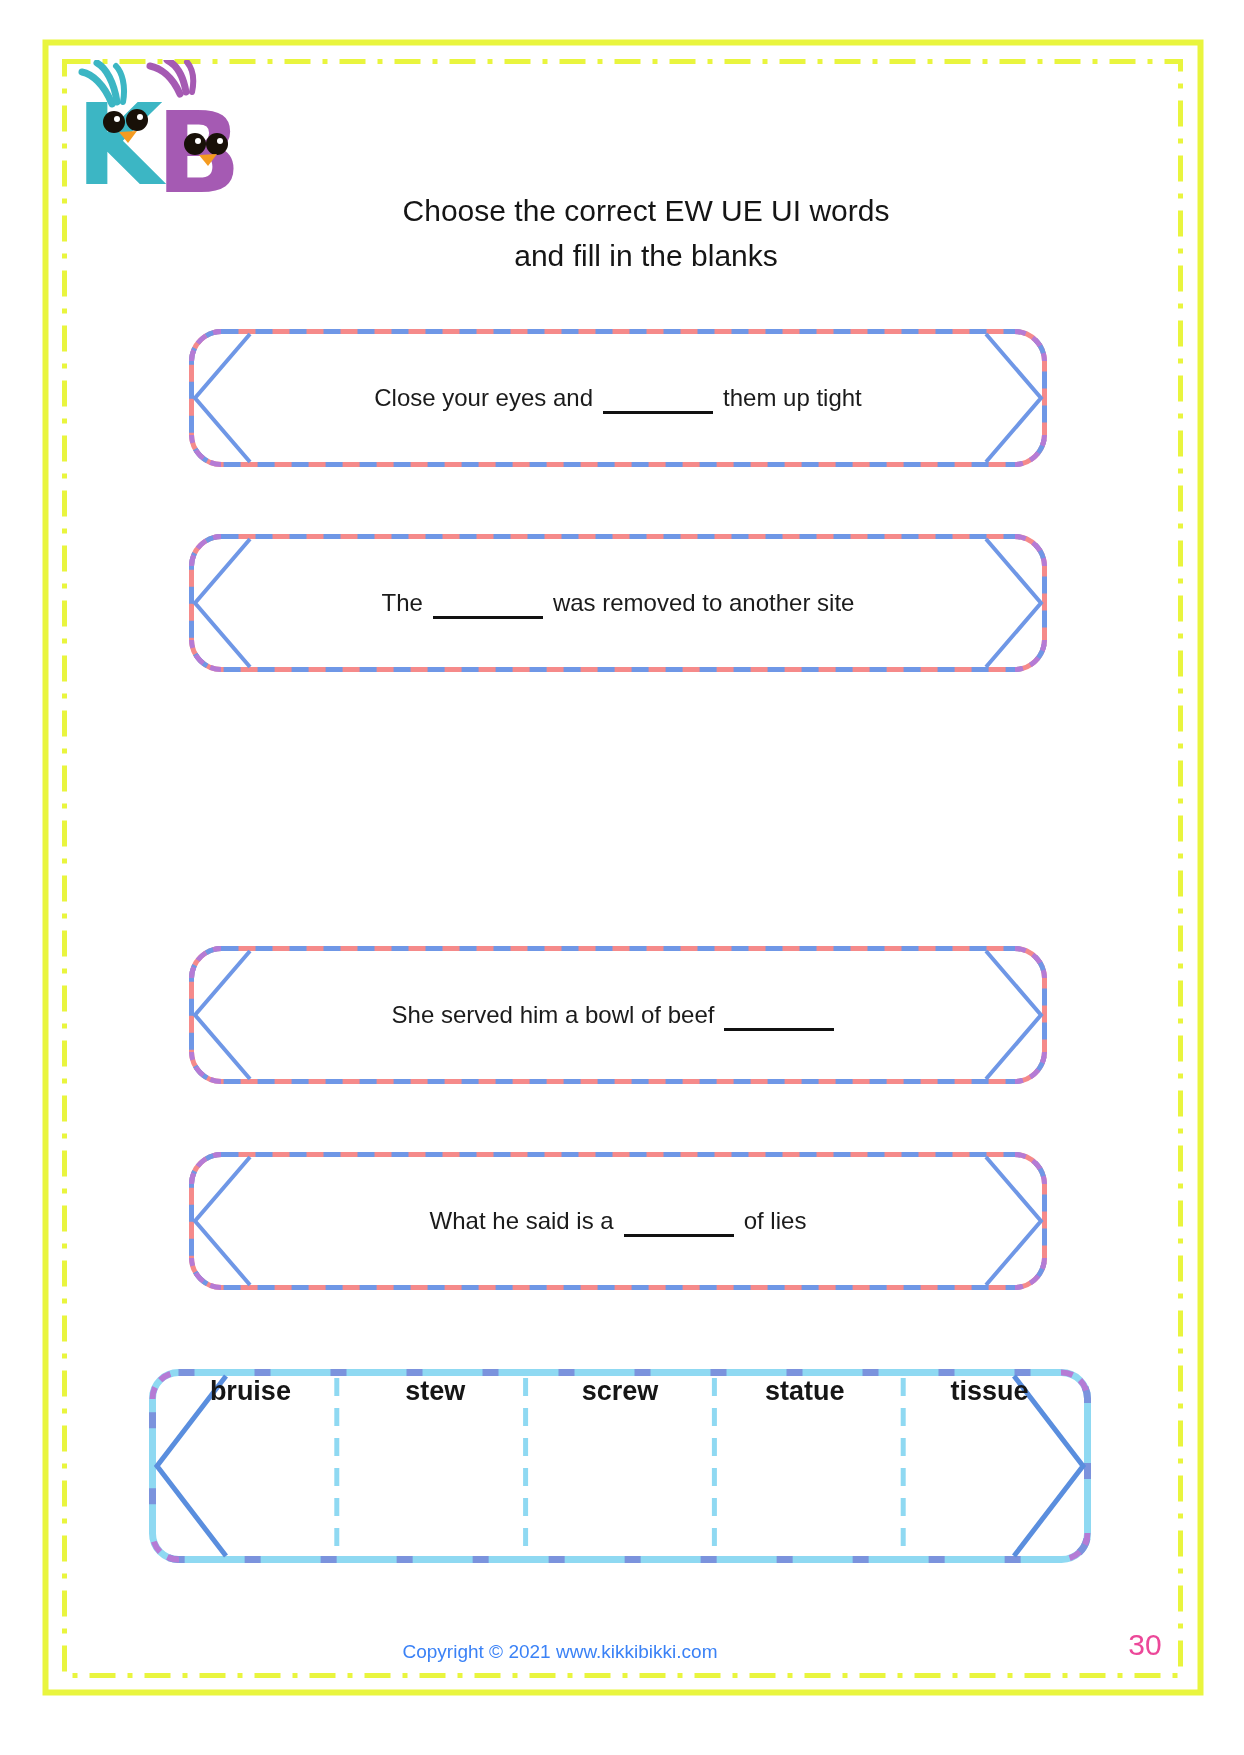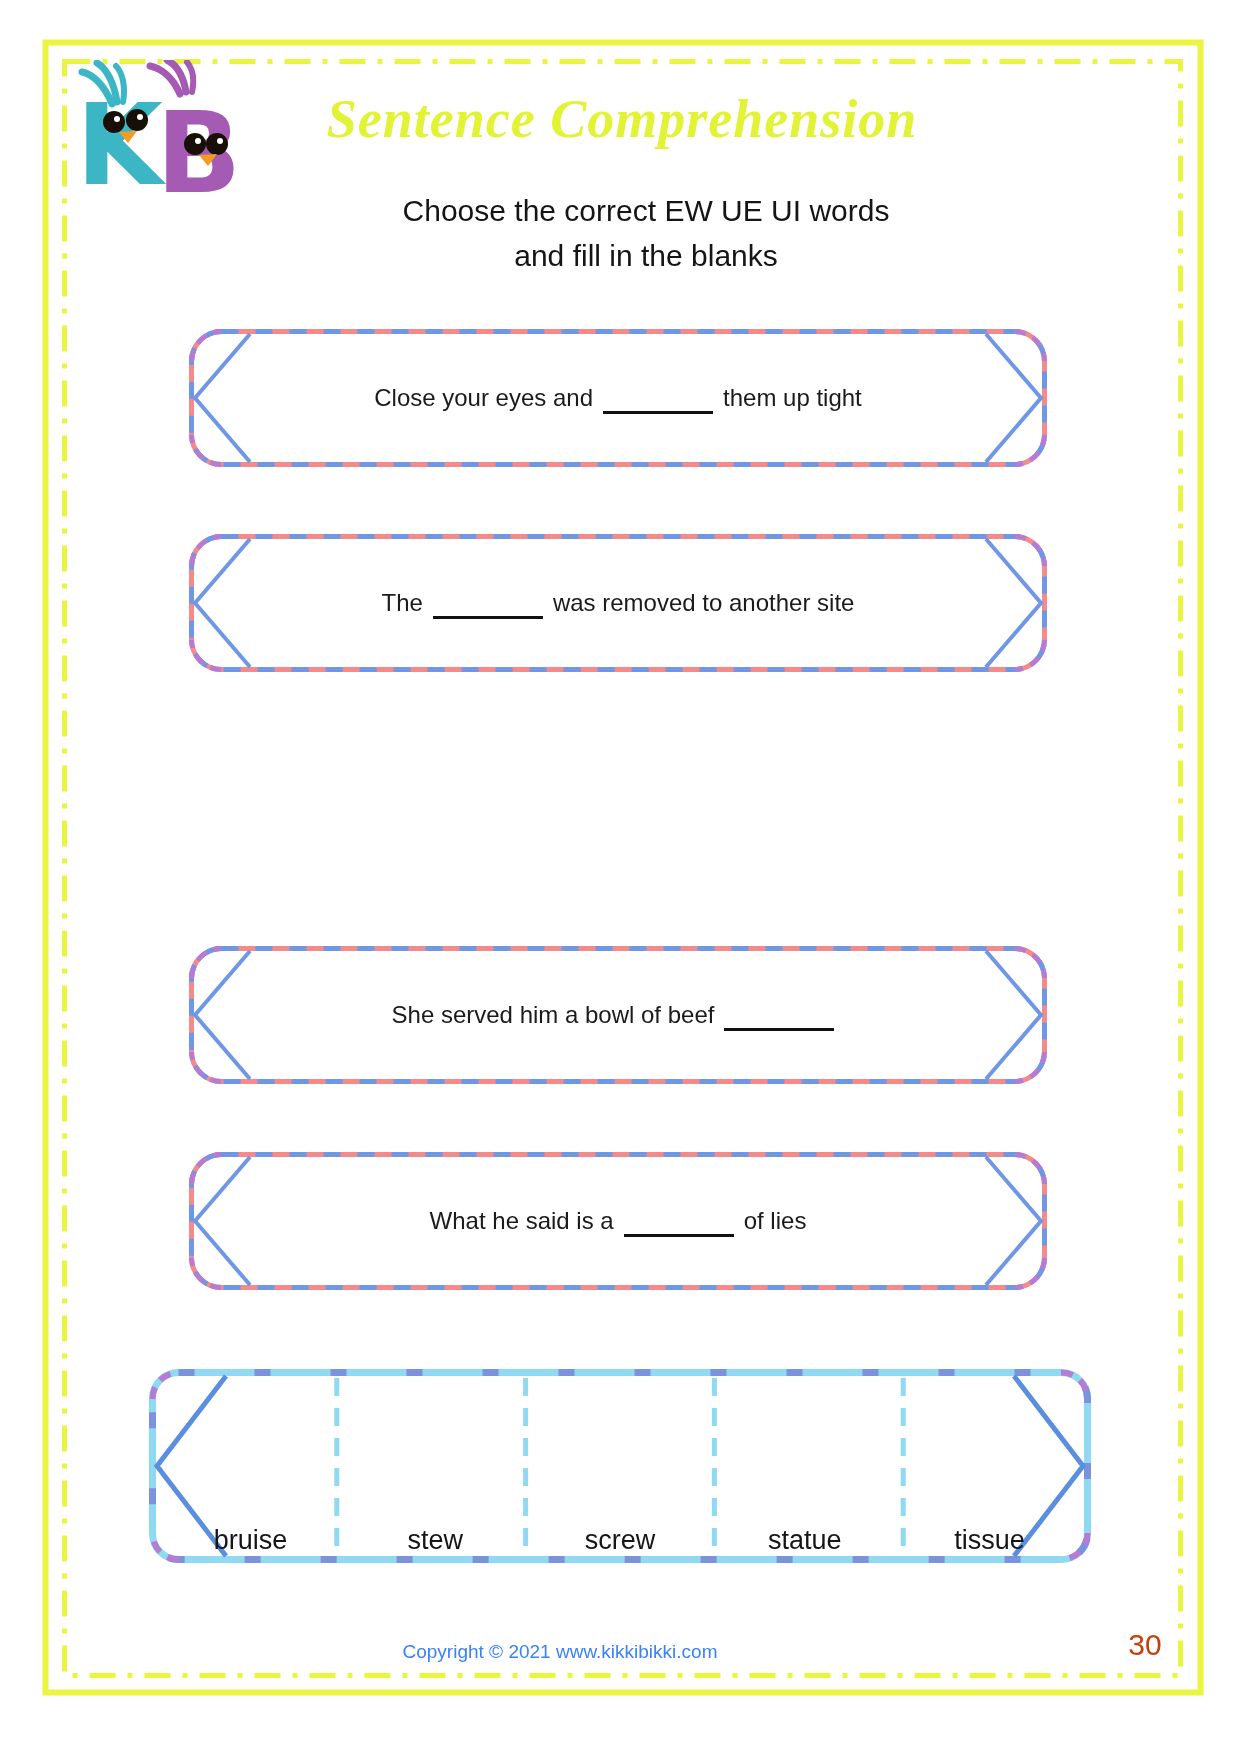--- a/index.html
+++ b/index.html
@@ -36,30 +36,30 @@
   .blank {
     display:inline-block; width:110px; height:3px; background:#111;
     vertical-align:-8px; margin:0 10px;
   }
 
   
   .bank { position:absolute; left:148px; top:1368px; width:944px; height:196px; }
   .bank svg { position:absolute; left:0; top:0; }
   .bank-cells {
     position:absolute; left:10px; top:8px; right:10px; bottom:8px;
-    display:flex; align-items:flex-end;
+    display:flex; align-items:flex-start;font-weight:bold;
   }
   .cell {
     flex:1 1 0; display:flex; align-items:center; justify-content:center;
     font-size:27px; color:#161616;
   }
 
   
   .copyright { left:0; top:1641px; width:1120px; text-align:center; font-size:19px; color:#3b82f6; }
-  .page-number { left:1110px; top:1628px; width:70px; text-align:center; font-size:30px; color:#c2410c; }
+  .page-number { left:1110px; top:1628px; width:70px; text-align:center; font-size:30px; color:#ec4899; }
 </style>
 </head>
 <body>
 
 <div class="page">
 
   <svg class="abs border-svg" width="1244" height="1755" viewBox="0 0 1244 1755">
     <rect x="45.5" y="42.5" width="1155" height="1650" fill="none" stroke="#e9f53e" stroke-width="6"></rect>
     <rect x="64.5" y="61.5" width="1116" height="1614" fill="none" stroke="#e9f53e" stroke-width="5" stroke-dasharray="26 12 5 12"></rect>
   </svg>
@@ -80,21 +80,20 @@
     <path d="M104 34 C96 16 84 8 74 6" stroke="#a55ab3" stroke-width="7" fill="none" stroke-linecap="round"></path>
     <path d="M110 32 C107 14 99 4 91 0" stroke="#a55ab3" stroke-width="7" fill="none" stroke-linecap="round"></path>
     <path d="M116 32 C119 18 116 8 111 2" stroke="#a55ab3" stroke-width="6" fill="none" stroke-linecap="round"></path>
     <circle cx="119" cy="84" r="11" fill="#181008"></circle>
     <circle cx="141" cy="84" r="11" fill="#181008"></circle>
     <circle cx="122" cy="81" r="3" fill="#ffffff"></circle>
     <circle cx="144" cy="81" r="3" fill="#ffffff"></circle>
     <path d="M123 95 L141 94 L132 106 Z" fill="#f49b20"></path>
   </svg>
 
-  <div class="abs title">Sentence Comprehension</div>
   <div class="abs instructions">
     <div>Choose the correct  EW UE UI words</div>
     <div>and fill in the blanks</div>
   </div>
 
   <div class="row" style="top:328px">
     <svg width="860" height="140" viewBox="0 0 860 140">
       <rect x="3.5" y="3.5" width="853" height="133" rx="30" fill="#ffffff" stroke="#f58a8a" stroke-width="5"></rect>
       <rect x="3.5" y="3.5" width="853" height="133" rx="30" fill="none" stroke="#6f97e6" stroke-width="5" stroke-dasharray="17 17"></rect>
       <path d="M3.5 33 A30 30 0 0 1 33 3.5" fill="none" stroke="#b57bd5" stroke-width="5" stroke-dasharray="11 8"></path>

